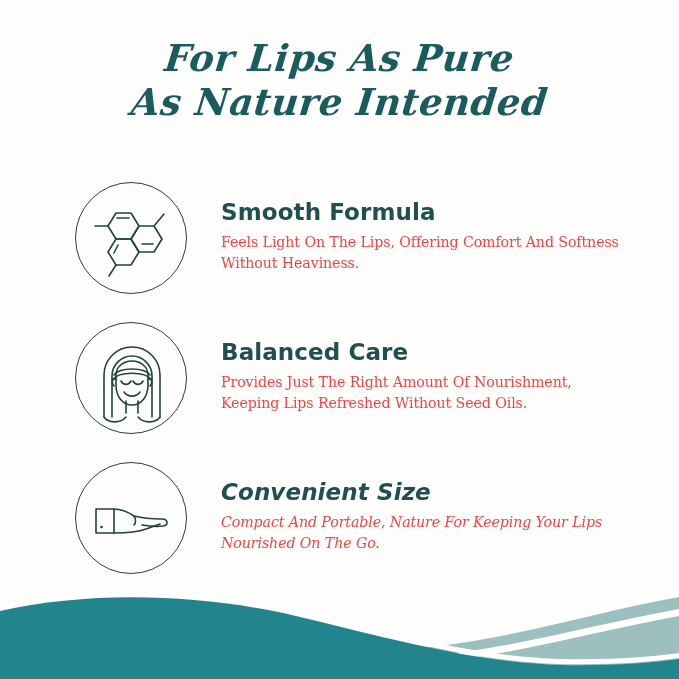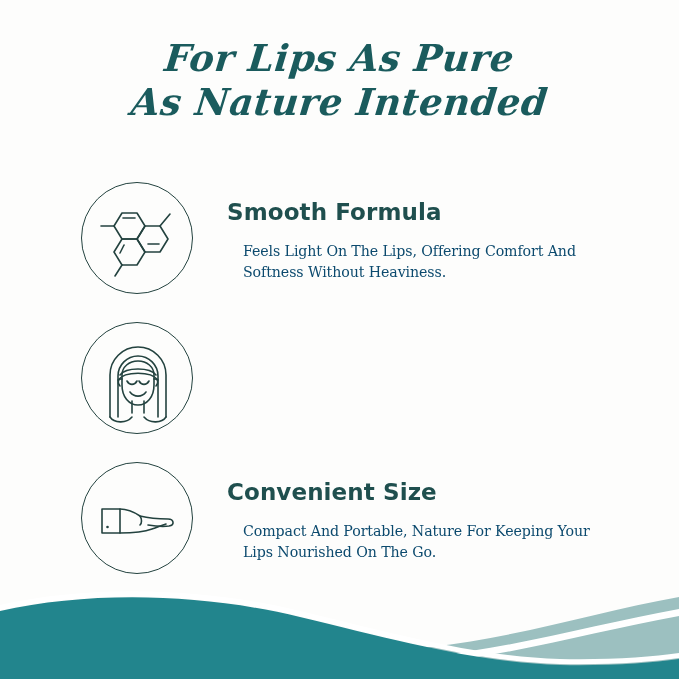--- a/index.html
+++ b/index.html
@@ -43,27 +43,27 @@
   .headline .line2 {
     display: block;
     font-size: 37px;
     margin-top: 7px;
     transform: skewX(-6deg);
   }
 
   
   .feature {
     position: absolute;
-    left: 6px;
+    left: 0;
     width: 606px;
     height: 120px;
   }
   #feature-0 { top: 182px; }
   #feature-1 { top: 322px; }
-  #feature-2 { top: 462px; }
+  #feature-2 { top: 462px; font-style: italic; }
 
   .icon-circle {
     position: absolute;
     left: 75px;
     top: 0;
     width: 112px;
     height: 112px;
     border: 1.4px solid #23423f;
     border-radius: 50%;
     box-sizing: border-box;
@@ -85,23 +85,23 @@
     font-size: 23px;
     font-weight: bold;
     color: #1f4f4e;
     letter-spacing: 0.1px;
     line-height: 1.1;
     margin: 0 0 7px 0;
   }
   .feature-desc {
     font-family: "DejaVu Serif", serif;
     font-size: 14.2px;
-    color: #0c4a6e;
+    color: #ef4444;
     line-height: 1.45;
-    margin: 16px;
+    margin: 0;
     letter-spacing: -0.1px;
   }
 
   
   .footer-waves {
     position: absolute;
     left: 0;
     bottom: 0;
     width: 679px;
     height: 110px;
@@ -163,20 +163,24 @@
         <path d="M72 56 C76 55 77 60 74 63"></path>
 
         <path d="M38 52 C44 44 68 44 74 52"></path>
         <path d="M36 57 C43 48 69 48 76 57"></path>
 
         <path d="M45 58 C47.5 62.5 52.5 62.5 55 58"></path>
         <path d="M57 58 C59.5 62.5 64.5 62.5 67 58"></path>
 
         <path d="M48 69 C52 74.5 60 74.5 64 69"></path>
       </svg>
+    </div>
+    <div class="feature-text">
+      <div class="feature-title">Balanced Care</div>
+      <div class="feature-desc">Provides Just The Right Amount Of Nourishment, Keeping Lips Refreshed Without Seed Oils.</div>
     </div>
   </div>
 
   <div class="feature" id="feature-2">
     <div class="icon-circle">
       <svg width="112" height="112" viewBox="0 0 112 112" fill="none" stroke="#23423f" stroke-width="1.6" stroke-linecap="round" stroke-linejoin="round">
 
         <rect x="20" y="46" width="18" height="24" fill="none"></rect>
 
         <circle cx="25.5" cy="64" r="1.3" fill="#23423f" stroke="none"></circle>

